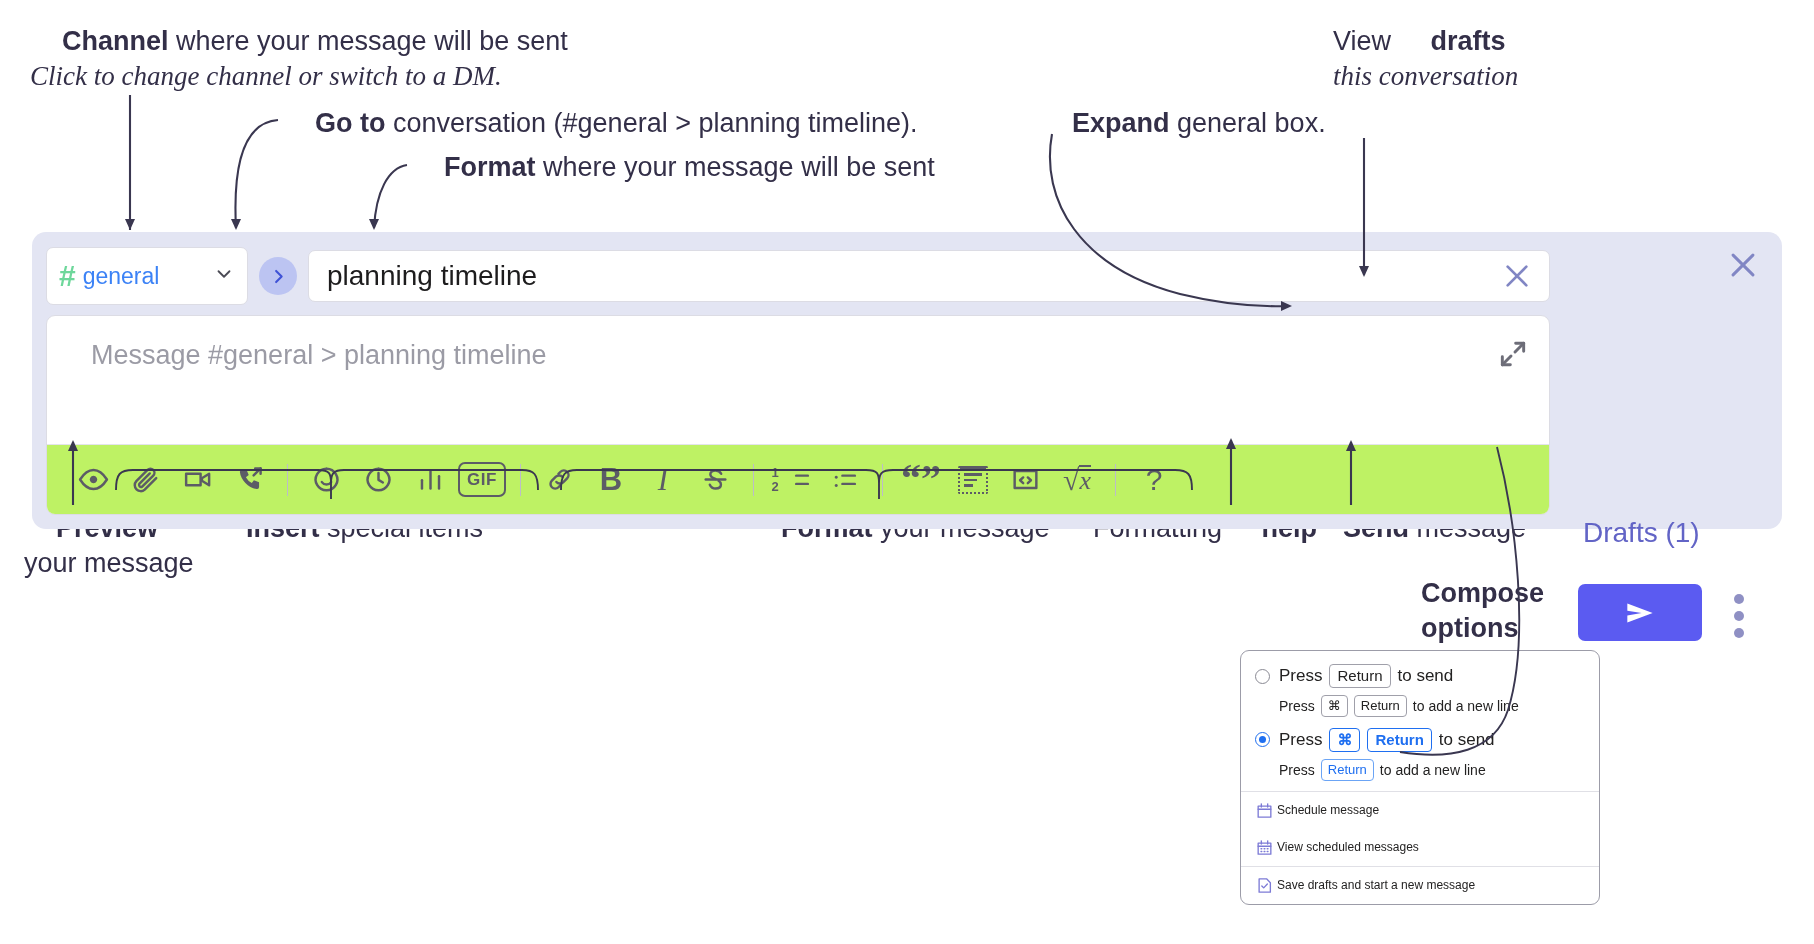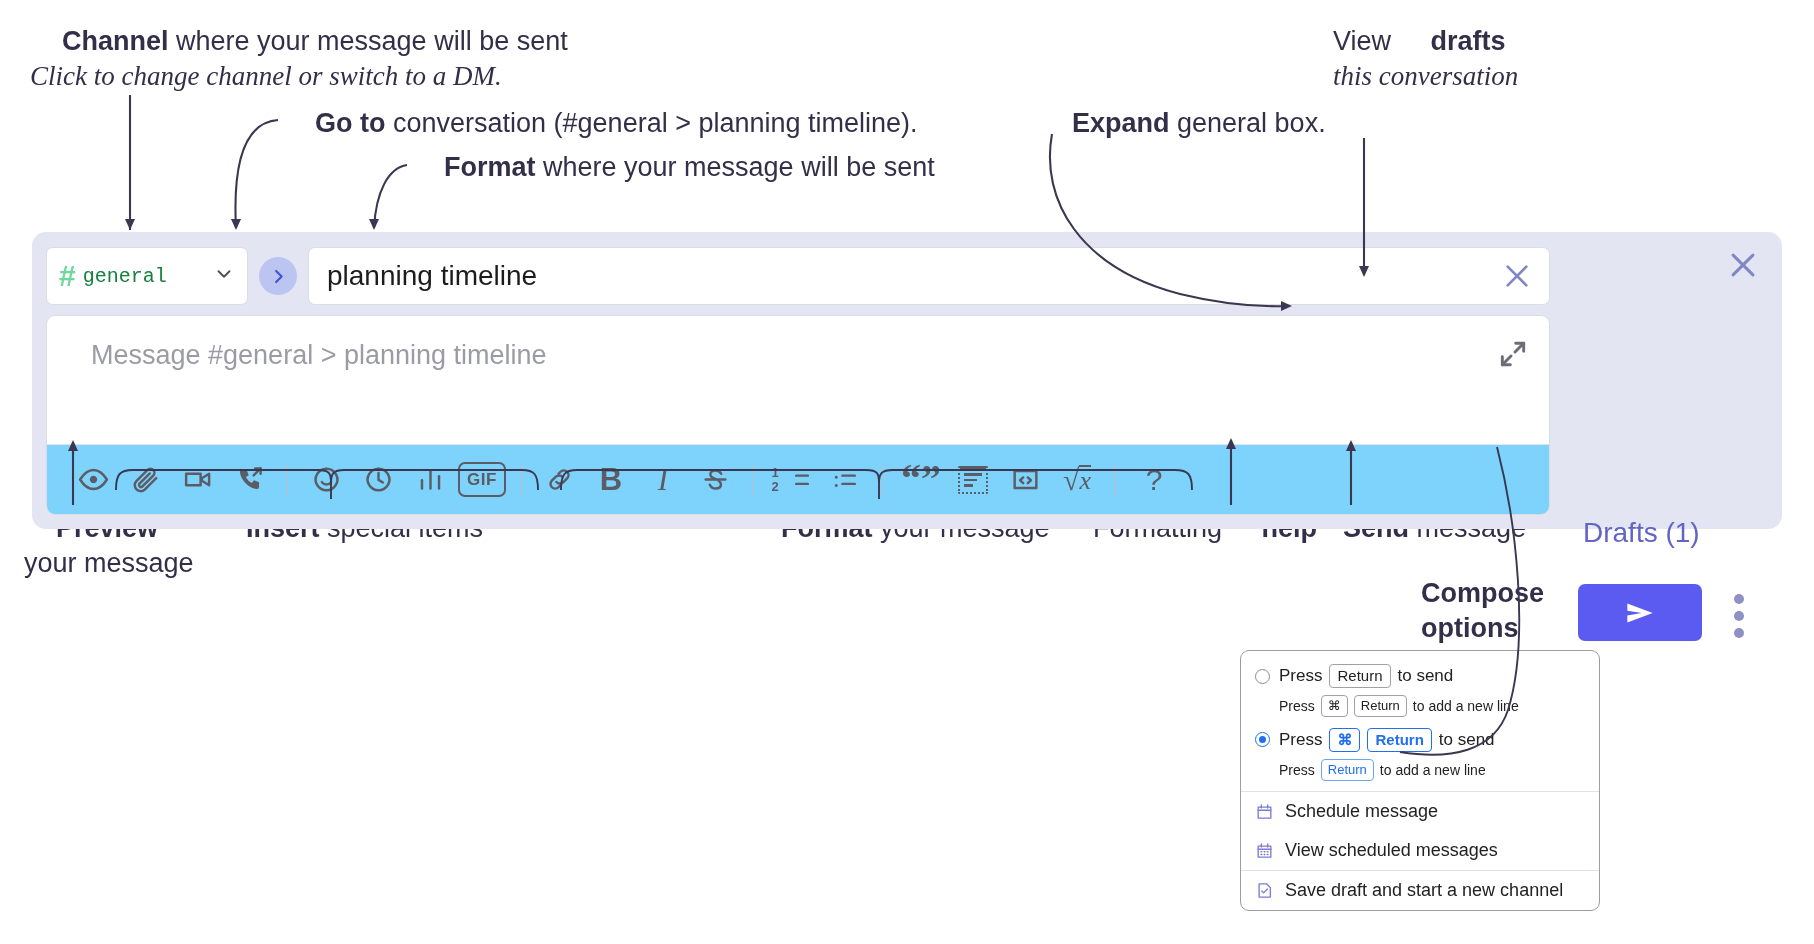--- a/index.html
+++ b/index.html
@@ -69,42 +69,41 @@
     gap: 8px;
   }
   .hash-glyph {
     font-size: 30px;
     font-weight: bold;
     color: #6ed79b;
     line-height: 1;
     letter-spacing: -1px;
   }
   .channel-name {
-    font-size: 20px;
-    color: #15803d;
+    font-size: 23px;
+    color: #3b82f6;
     flex: 1;
-    font-family: Liberation Mono, monospace;
   }
   .chev {
     color: #4b4b55;
     display: inline-block;
   }
   .goto-btn {
     width: 38px; height: 38px;
     border-radius: 50%;
     background: #bcc4f2;
     margin: 0 11px;
     display: flex;
     align-items: center;
     justify-content: center;
     flex: none;
   }
   .topic-field {
     flex: 1;
-    height: 58px;
+    height: 52px;
     background: #ffffff;
     border: 1px solid #dcdce4;
     border-radius: 7px;
     display: flex;
     align-items: center;
     padding: 0 16px 0 18px;
     box-sizing: border-box;
   }
   .topic-text {
     flex: 1;
@@ -136,21 +135,21 @@
     right: 18px;
     top: 22px;
     width: 34px; height: 34px;
   }
   .toolbar {
     position: absolute;
     left: 0;
     right: 0;
     bottom: 0;
     height: 70px;
-    background: #7dd3fc;
+    background: #bef264;
     border-top: 1px solid #e4e4ec;
     border-radius: 0 0 8px 8px;
     display: flex;
     align-items: center;
     padding-left: 20px;
     box-sizing: border-box;
   }
   .tb-item {
     width: 52px;
     height: 52px;
@@ -296,23 +295,23 @@
   .key.blue {
     border-color: #1f6ff0;
     color: #1f6ff0;
     font-weight: bold;
   }
   .key.blue-thin { border-color: #6ba4f5; color: #1f6ff0; font-weight: normal; }
   .menu-divider { height: 1px; background: #e0e0e6; }
   .menu-item {
     display: flex;
     align-items: center;
-    gap: 11px;
+    gap: 3px;
     padding: 9px 14px;
-    font-size: 18px;
+    font-size: 12px;
     color: #232222;
   }
   .mi-icon { width: 19px; height: 19px; flex: none; color: #7d7bd6; }
 
   
   #connectors {
     position: absolute;
     left: 0; top: 0;
     width: 1814px;
     height: 944px;
@@ -612,21 +611,21 @@
           <path d="M15.4 17 h1" stroke="#7d7bd6"></path>
         </svg>
         <span>View scheduled messages</span>
       </div>
       <div class="menu-divider"></div>
       <div class="menu-item">
         <svg viewBox="0 0 24 24" width="19" height="19" fill="none" stroke="#7d7bd6" stroke-width="1.7" stroke-linecap="round" stroke-linejoin="round" class="mi-icon">
           <path d="M5.2 3.6 h9.4 L19.4 8.4 v12 H5.2 Z" stroke="#7d7bd6"></path>
           <path d="M8.6 12.6 L11 15 L15.6 10.2" stroke="#7d7bd6"></path>
         </svg>
-        <span>Save draft and start a new channel</span>
+        <span>Save drafts and start a new message</span>
       </div>
     </div>
 </div>
 
 <svg id="connectors">
   <g fill="none" stroke="#3a3750" stroke-width="2.1">
 
     <path d="M130,95 L130,230"></path>
     <path d="M130,230 L125,219 L135,219 Z" fill="#3a3750" stroke="none"></path>
 

